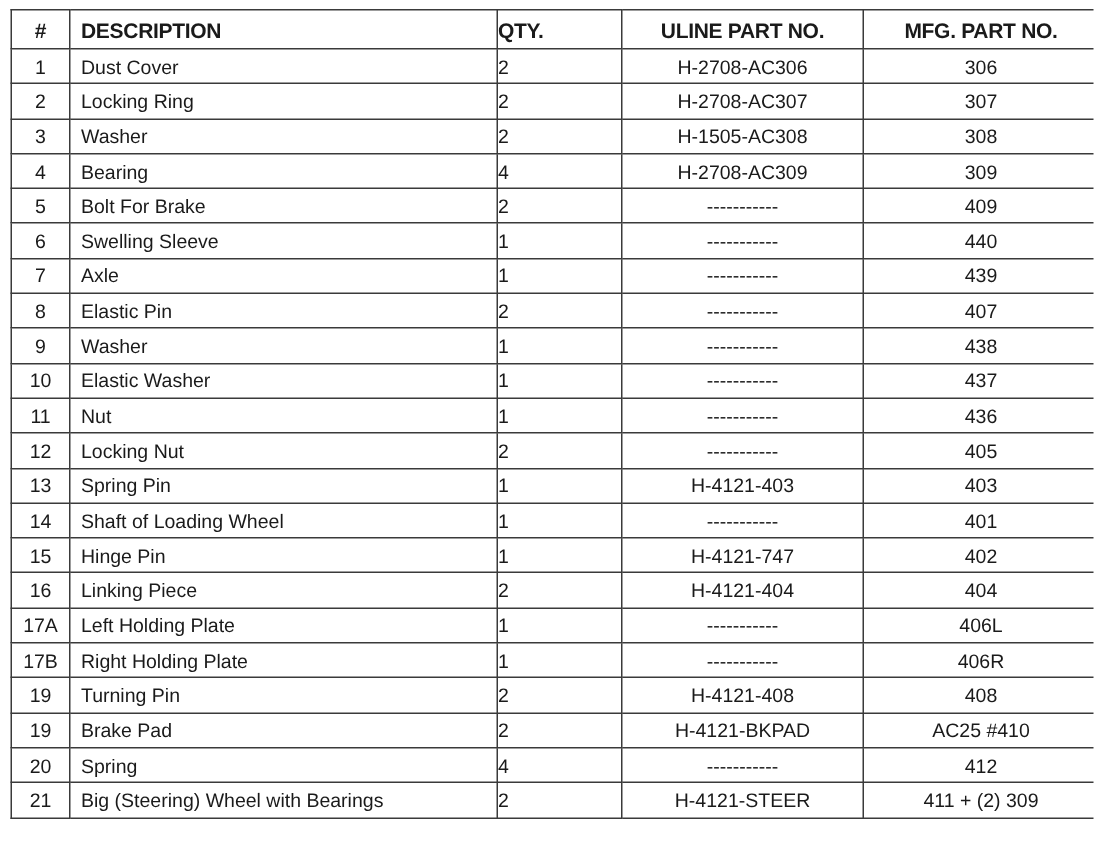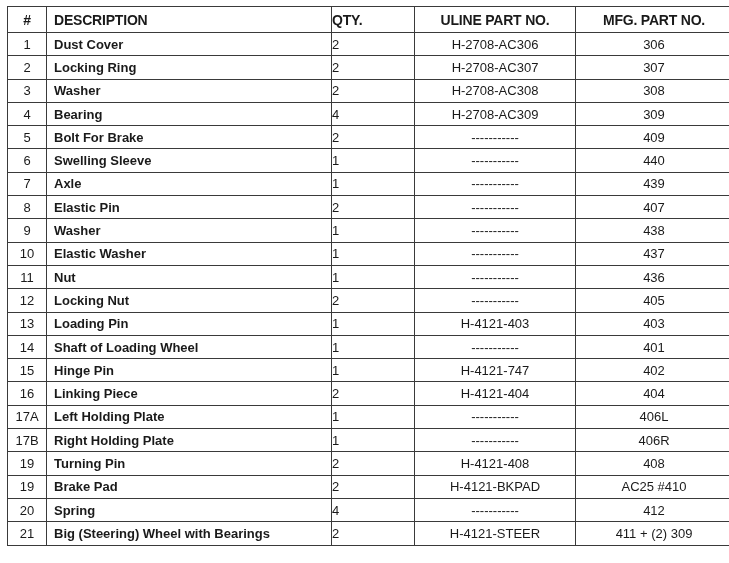--- a/index.html
+++ b/index.html
@@ -30,21 +30,21 @@
       white-space: nowrap;
       overflow: hidden;
     }
     table.parts th {
       height: 25px;
       font-weight: bold;
       font-size: 14px;
       letter-spacing: -0.2px;
     }
     .c-num { width: 38px; text-align: center; }
-    .c-desc { width: 277px; text-align: left; padding-left: 7px !important; font-weight: bold; }
+    .c-desc { width: 277px; text-align: left; padding-left: 7px !important; }
     .c-qty { width: 82px; text-align: left; }
     .c-uline { width: 160px; text-align: center; }
     .c-mfg { width: 156px; text-align: center; }
     th.c-desc { padding-left: 7px !important; margin-top: 11px; }
   </style>
 </head>
 <body>
 
 <table class="parts">
   <thead>
@@ -68,21 +68,21 @@
         <td class="c-num">2</td>
         <td class="c-desc">Locking Ring</td>
         <td class="c-qty">2</td>
         <td class="c-uline">H-2708-AC307</td>
         <td class="c-mfg">307</td>
       </tr>
       <tr>
         <td class="c-num">3</td>
         <td class="c-desc">Washer</td>
         <td class="c-qty">2</td>
-        <td class="c-uline">H-2708-AC308</td>
+        <td class="c-uline">H-1505-AC308</td>
         <td class="c-mfg">308</td>
       </tr>
       <tr>
         <td class="c-num">4</td>
         <td class="c-desc">Bearing</td>
         <td class="c-qty">4</td>
         <td class="c-uline">H-2708-AC309</td>
         <td class="c-mfg">309</td>
       </tr>
       <tr>
@@ -136,21 +136,21 @@
       </tr>
       <tr>
         <td class="c-num">12</td>
         <td class="c-desc">Locking Nut</td>
         <td class="c-qty">2</td>
         <td class="c-uline">-----------</td>
         <td class="c-mfg">405</td>
       </tr>
       <tr>
         <td class="c-num">13</td>
-        <td class="c-desc">Loading Pin</td>
+        <td class="c-desc">Spring Pin</td>
         <td class="c-qty">1</td>
         <td class="c-uline">H-4121-403</td>
         <td class="c-mfg">403</td>
       </tr>
       <tr>
         <td class="c-num">14</td>
         <td class="c-desc">Shaft of Loading Wheel</td>
         <td class="c-qty">1</td>
         <td class="c-uline">-----------</td>
         <td class="c-mfg">401</td>

